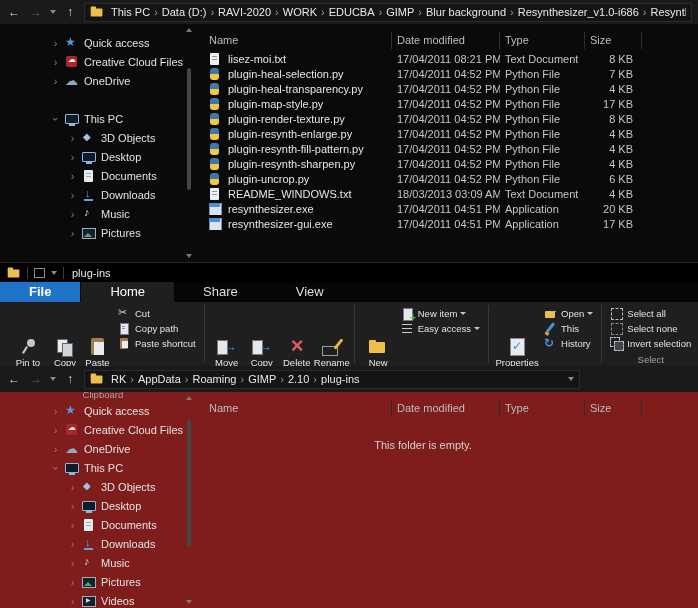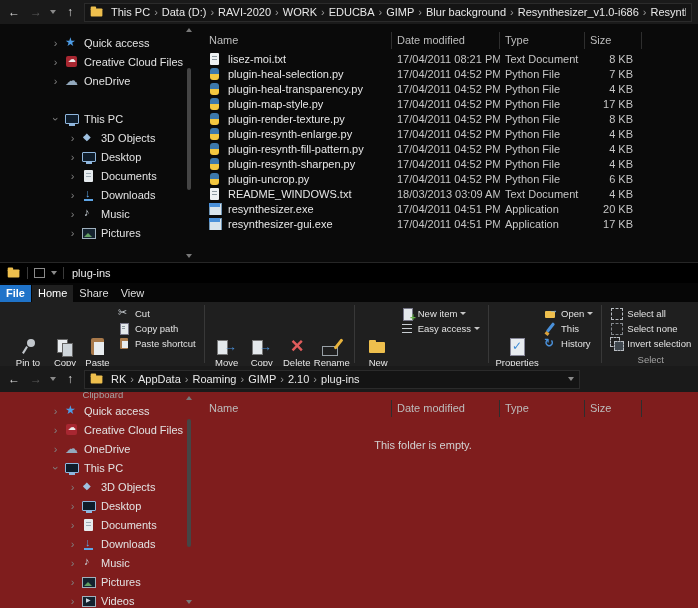--- a/index.html
+++ b/index.html
@@ -53,21 +53,21 @@
 
   
   .window-top{height:262px;display:flex;flex-direction:column;background:#0a0a0a;flex:none;}
   .window-bottom{height:346px;display:flex;flex-direction:column;background:#7f1d1d;border-top:1px solid #262626;flex:none;}
 
   .titlebar{height:20px;flex:none;display:flex;align-items:center;gap:6px;padding:0 7px;background:#000;}
   .qat-sep{width:1px;height:12px;background:#3a3a3a;}
   .title-text{font-size:11px;color:#eaeaea;margin-left:2px;}
 
   .tabs{height:19px;flex:none;display:flex;align-items:flex-end;background:#060606;}
-  .tab{font-size:11px;padding:2px 6px 3px;color:#dedede;}
+  .tab{font-size:13px;padding:2px 29px 3px;color:#dedede;}
   .tab-file{background:#1f73c9;color:#fff;font-weight:bold;margin-right:1px;}
   .tab-home{background:#1f1f1f;color:#fff;}
 
   .ribbon{height:64px;flex:none;background:#1f1f1f;display:flex;align-items:stretch;padding-left:2px;font-size:9.5px;}
   .rgroup{display:flex;flex-direction:column;padding:1px 5px 0;}
   .rgroup-body{flex:1;display:flex;align-items:flex-start;gap:1px;}
   .rgroup-label{text-align:center;font-size:9.5px;color:#a3a3a3;height:13px;line-height:13px;}
   .rsep{width:1px;background:#383838;margin:3px 0;flex:none;}
   .rbtn-lg{display:flex;flex-direction:column;align-items:center;padding:2px 1px 0;color:#e6e6e6;margin-top:32px;}
   .rlabel{text-align:center;line-height:10px;white-space:normal;}

